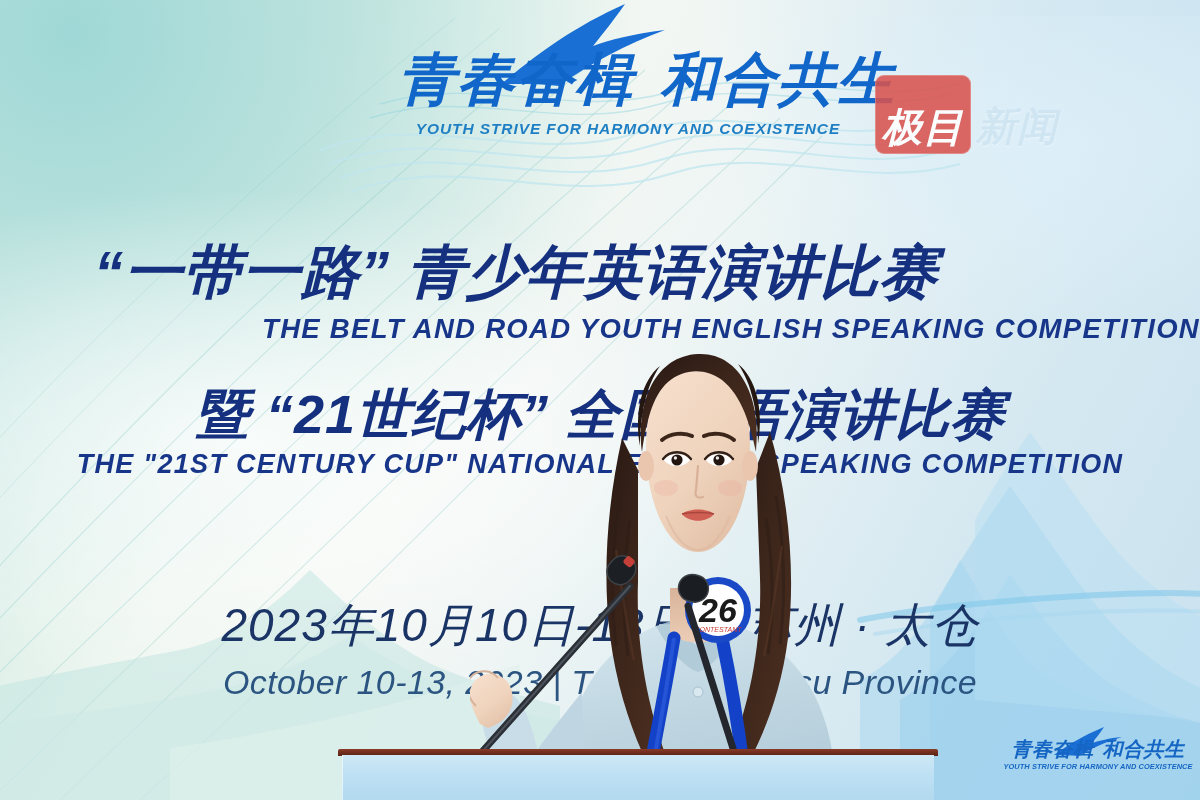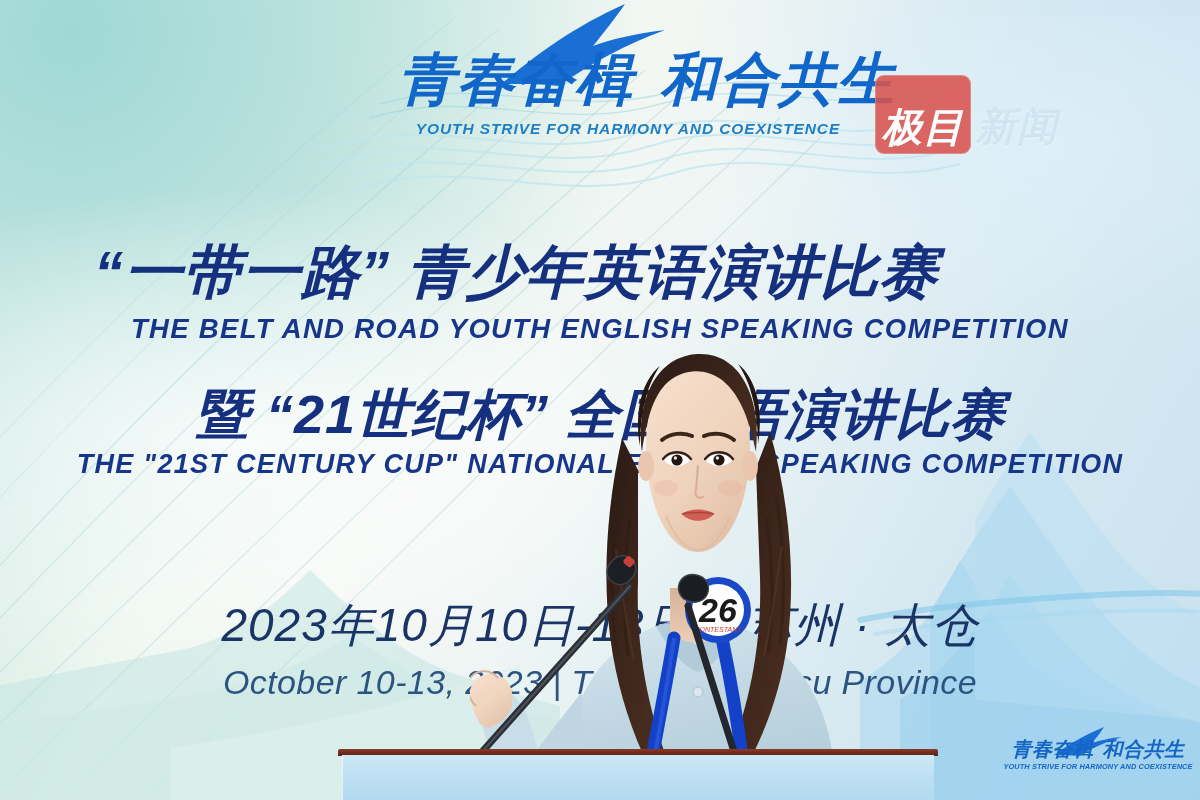--- a/index.html
+++ b/index.html
@@ -92,21 +92,21 @@
   
   .t-line {
     position:absolute; white-space:nowrap;
     color:#14307f; font-weight:700;
   }
   .t1-cn {
     left:0; top:237px; width:1032px; text-align:center;
     font-size:58px; line-height:70px; letter-spacing:1px;
   }
   .t1-en {
-    left:0; top:313px; width:1200px; text-align:center;
+    left:0; top:313px; width:1200px; text-align:right;
     font-size:27.5px; line-height:32px; letter-spacing:1.3px;
     color:#17368a;
   }
   .t2-cn {
     left:0; top:381px; width:1200px; text-align:center;
     font-size:54px; line-height:66px; letter-spacing:1px;
   }
   .t2-en {
     left:0; top:448px; width:1200px; text-align:center;
     font-size:27px; line-height:32px; letter-spacing:1.3px;

